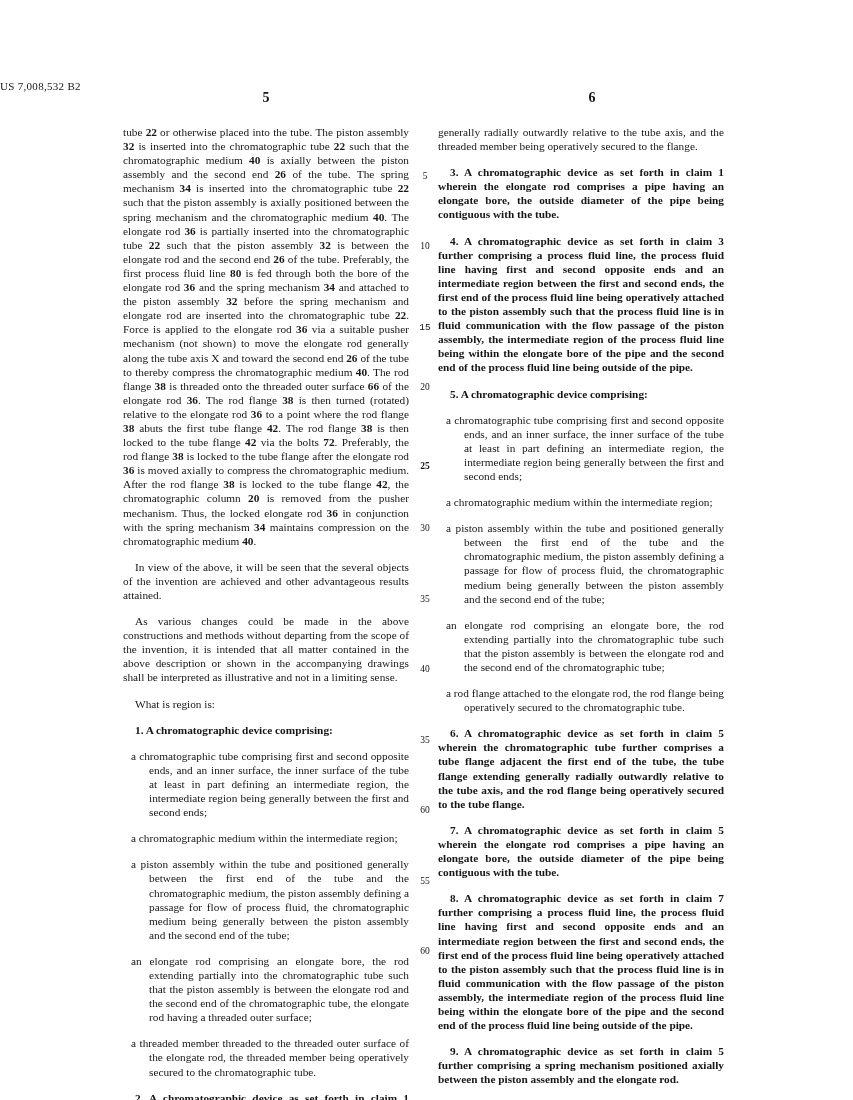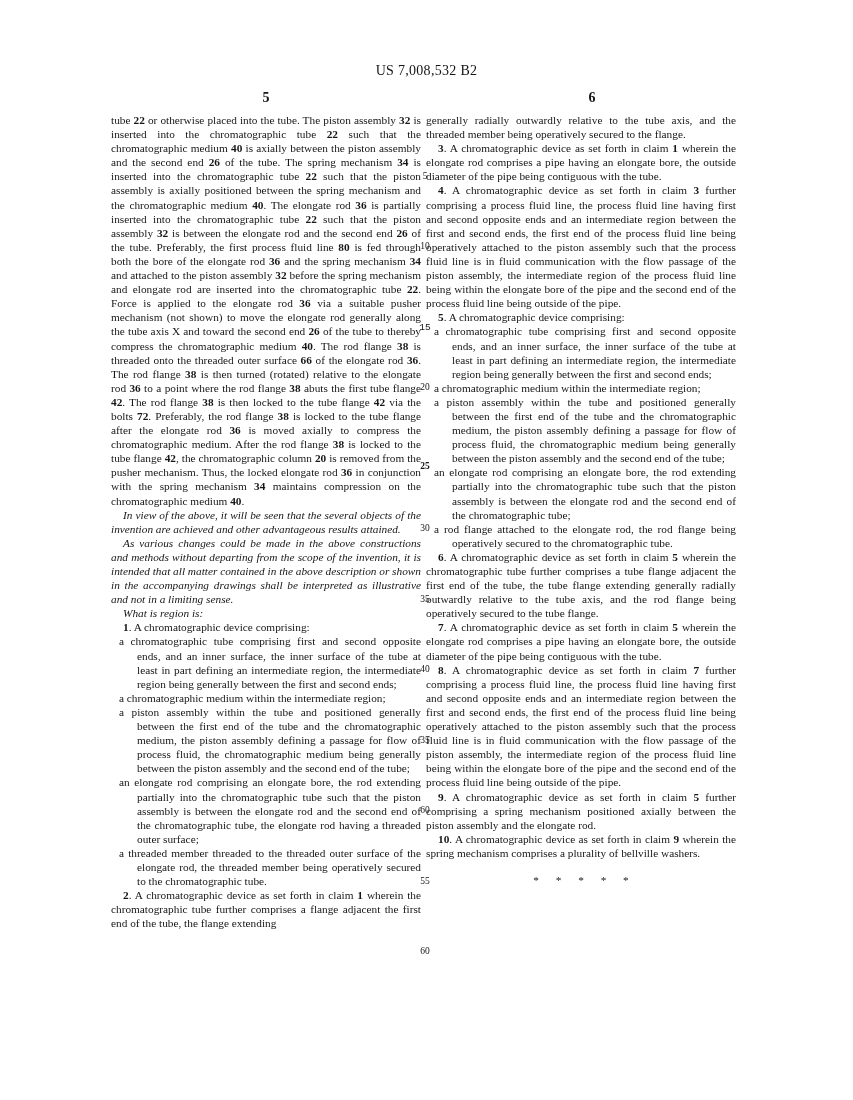--- a/index.html
+++ b/index.html
@@ -7,36 +7,36 @@
     position:relative;
     width:853px;height:1100px;
     background:#ffffff;
     font-family:"Liberation Serif", serif;
     font-size:11.3px;
     line-height:14.1px;
     color:#161616;
     overflow:hidden;
   }
   .header{
-    position:absolute;top:64px;left:0;width:100%;
-    text-align:center;font-size:14px;letter-spacing:.3px;
+    position:absolute;top:79px;left:0;width:100%;
+    font-size:11px;letter-spacing:.3px;
   }
   .colnum{
     position:absolute;top:91px;width:310px;
     text-align:center;font-weight:bold;font-size:14px;
   }
   .colnum-left{left:111px;}
   .colnum-right{left:437px;}
   .col{position:absolute;top:113px;width:310px;}
   .col-left{left:111px;}
   .col-right{left:426px;}
-  .col p{margin:0;text-align:justify;hyphens:none;}
+  .col p{margin:12px;text-align:justify;hyphens:none;}
   .col p.body{text-indent:0;}
-  .col p.para{text-indent:12px;font-style:italic;}
-  .col p.claim-start{text-indent:12px;}
+  .col p.para{text-indent:12px;}
+  .col p.claim-start{text-indent:12px;font-weight:bold;}
   .col p.claim-el{padding-left:26px;text-indent:-18px;}
   .col p.end-marks{
     text-align:center;text-indent:0;padding-left:0;
     word-spacing:14px;margin-top:13px;
   }
   .gutter{position:absolute;inset:0;pointer-events:none;}
   .line-no{
     position:absolute;left:412px;width:26px;
     text-align:center;font-size:9.5px;line-height:11px;
   }

